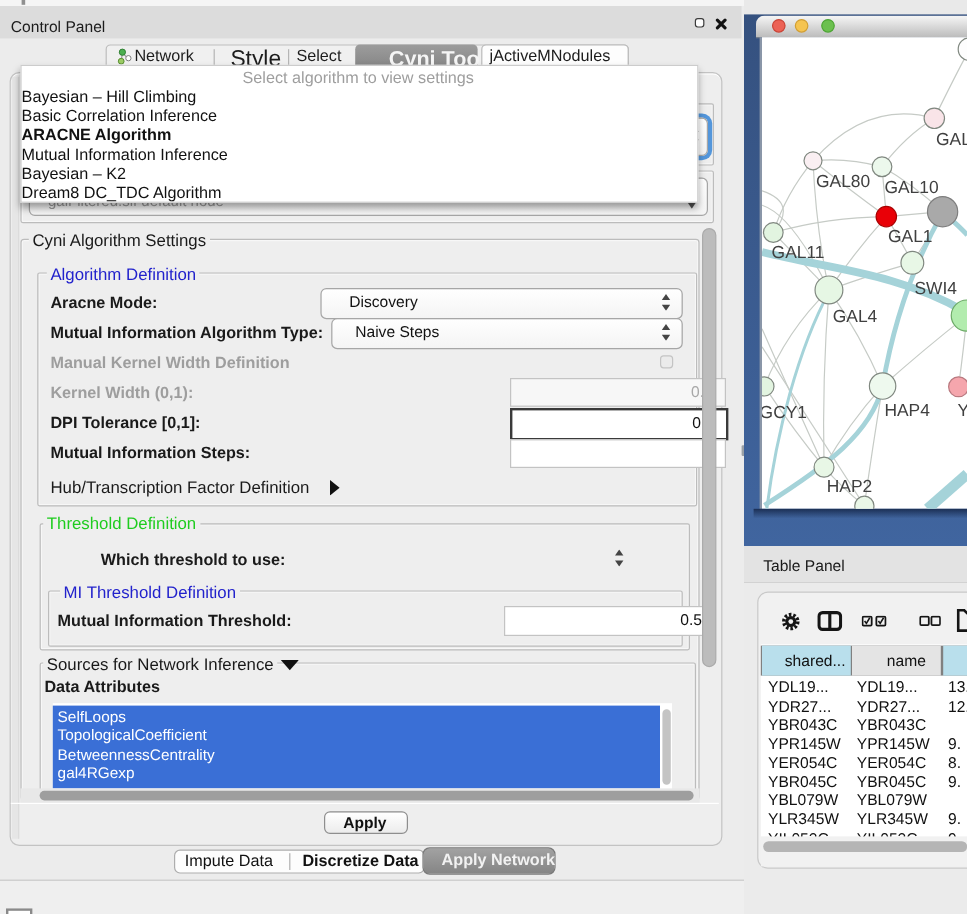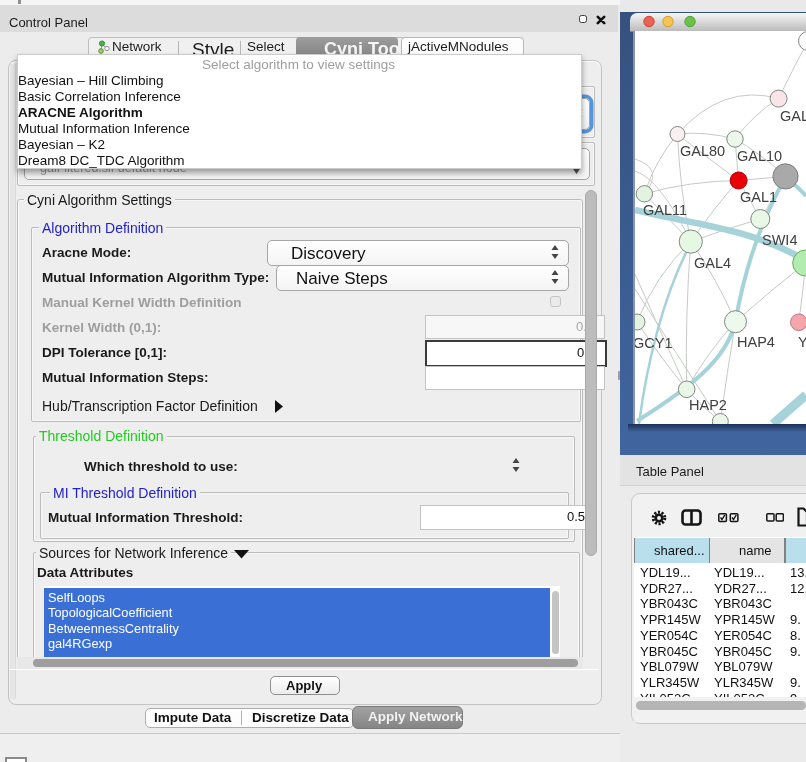--- a/index.html
+++ b/index.html
@@ -3,21 +3,21 @@
 <meta charset="utf-8">
 <style>
 html,body{margin:0;padding:0;}
 body{width:806px;height:762px;overflow:hidden;font-family:"Liberation Sans",sans-serif;background:#efefef;}
 #root{position:relative;width:806px;height:762px;}
 .a{position:absolute;}
 .b{font-weight:bold;}
 .lbl{position:absolute;font-size:13.5px;font-weight:bold;color:#1a1a1a;white-space:nowrap;}
 .glbl{position:absolute;font-size:13.5px;font-weight:bold;color:#9e9e9e;white-space:nowrap;}
 .combo{position:absolute;background:linear-gradient(#ffffff,#f4f4f4);border:1px solid #a6a6a6;border-radius:5px;}
-.combo .t{position:absolute;left:23px;top:3px;font-size:17px;color:#111;white-space:nowrap;}
+.combo .t{position:absolute;left:23px;top:3px;font-size:13px;color:#111;white-space:nowrap;}
 .field{position:absolute;background:#fff;border:1px solid #c3c3c3;font-size:13px;color:#111;text-align:right;padding-left:35px;}
 .field span{position:absolute;right:10px;top:3px;}
 .grp{position:absolute;border:1px solid #bcbcbc;border-radius:2px;box-shadow:inset 0 0 0 1px rgba(255,255,255,0.55);}
 .gtitle{position:absolute;background:#eeeeee;padding:0 3px;font-size:14px;white-space:nowrap;}
 </style>
 </head>
 <body>
 <div id="root">
 
 <div class="a" style="left:0;top:0;width:620px;height:735px;background:#ececec;"></div>
@@ -149,21 +149,21 @@
 <div class="a" style="left:9px;top:669px;width:590px;height:1px;background:#ffffff;"></div>
 
 <div class="a" style="left:270px;top:676px;width:68px;height:17px;background:linear-gradient(#ffffff,#ececec);border:1px solid #8e8e8e;border-radius:5px;"></div>
 <div class="a" style="left:286px;top:678px;font-size:13px;font-weight:bold;color:#111;">Apply</div>
 
 <div class="a" style="left:17px;top:54px;width:563px;height:113px;background:#ffffff;border:1px solid #cccccc;box-shadow:0 4px 6px rgba(0,0,0,0.38);z-index:30;"></div>
 <div class="a" style="left:17px;top:57px;width:563px;text-align:center;font-size:13.5px;color:#9e9e9e;z-index:31;">Select algorithm to view settings</div>
 <div class="a" style="left:18px;top:73px;font-size:13.5px;color:#111;line-height:15.9px;z-index:31;">Bayesian – Hill Climbing<br>Basic Correlation Inference<br><span class="b">ARACNE Algorithm</span><br>Mutual Information Inference<br>Bayesian – K2<br>Dream8 DC_TDC Algorithm</div>
 
 <div class="a" style="left:145px;top:708px;width:207px;height:18px;background:#fdfdfd;border:1px solid #adadad;border-radius:5px;"></div>
-<div class="a" style="left:154px;top:710px;font-size:13.5px;font-weight:bold;color:#111;">Impute Data</div>
+<div class="a" style="left:154px;top:710px;font-size:13.5px;font-weight:normal;color:#111;">Impute Data</div>
 <div class="a" style="left:241px;top:711px;width:1px;height:14px;background:#b0b0b0;"></div>
 <div class="a" style="left:252px;top:710px;font-size:13.5px;font-weight:bold;color:#111;">Discretize Data</div>
 <div class="a" style="left:352px;top:706px;width:109px;height:21px;background:linear-gradient(#a2a2a2,#858585);border:1px solid #7a7a7a;border-radius:6px;"></div>
 <div class="a" style="left:368px;top:709px;font-size:13.5px;font-weight:bold;color:#f2f2f2;">Apply Network</div>
 
 <div class="a" style="left:0;top:733px;width:620px;height:29px;background:#efefef;border-top:1px solid #c9c9c9;"></div>
 <div class="a" style="left:5px;top:757px;width:18px;height:5px;border:2px solid #8a8a8a;background:#fff;"></div>
 
 <div class="a" style="left:618px;top:371px;width:3px;height:9px;background:#9aa0a6;border-radius:1px;"></div>
 

